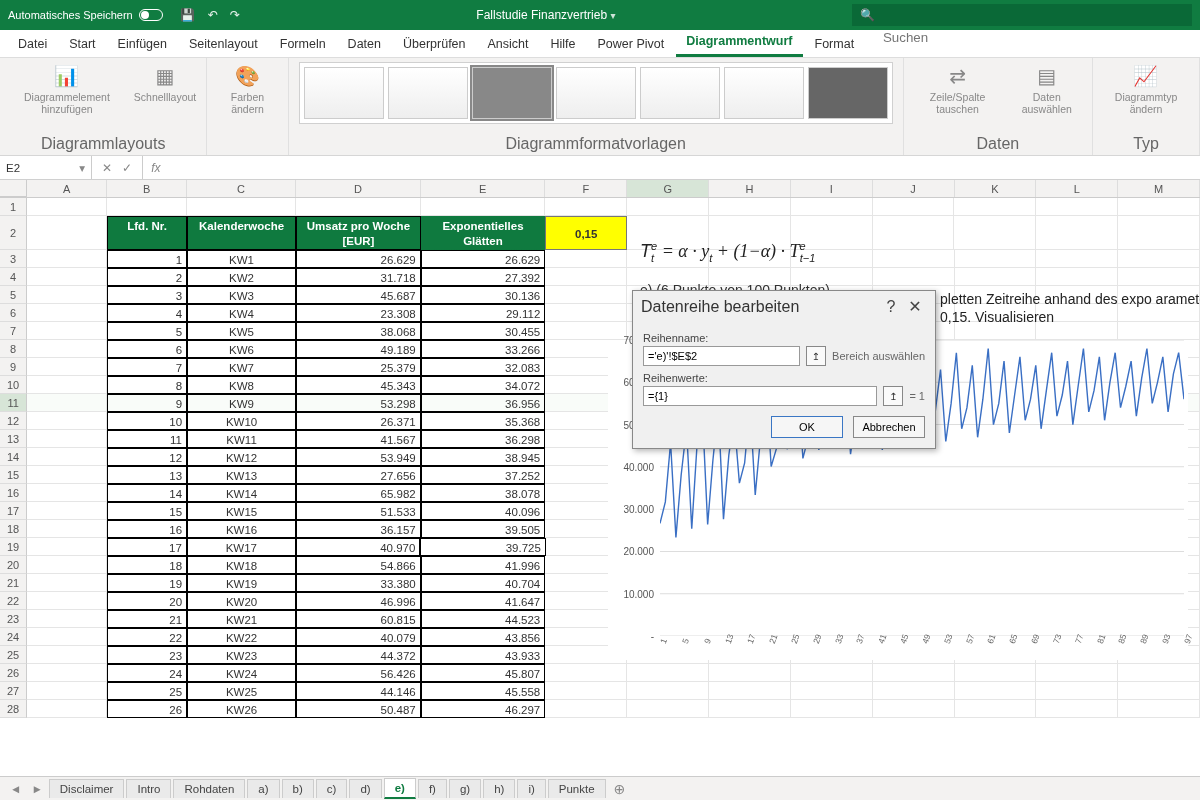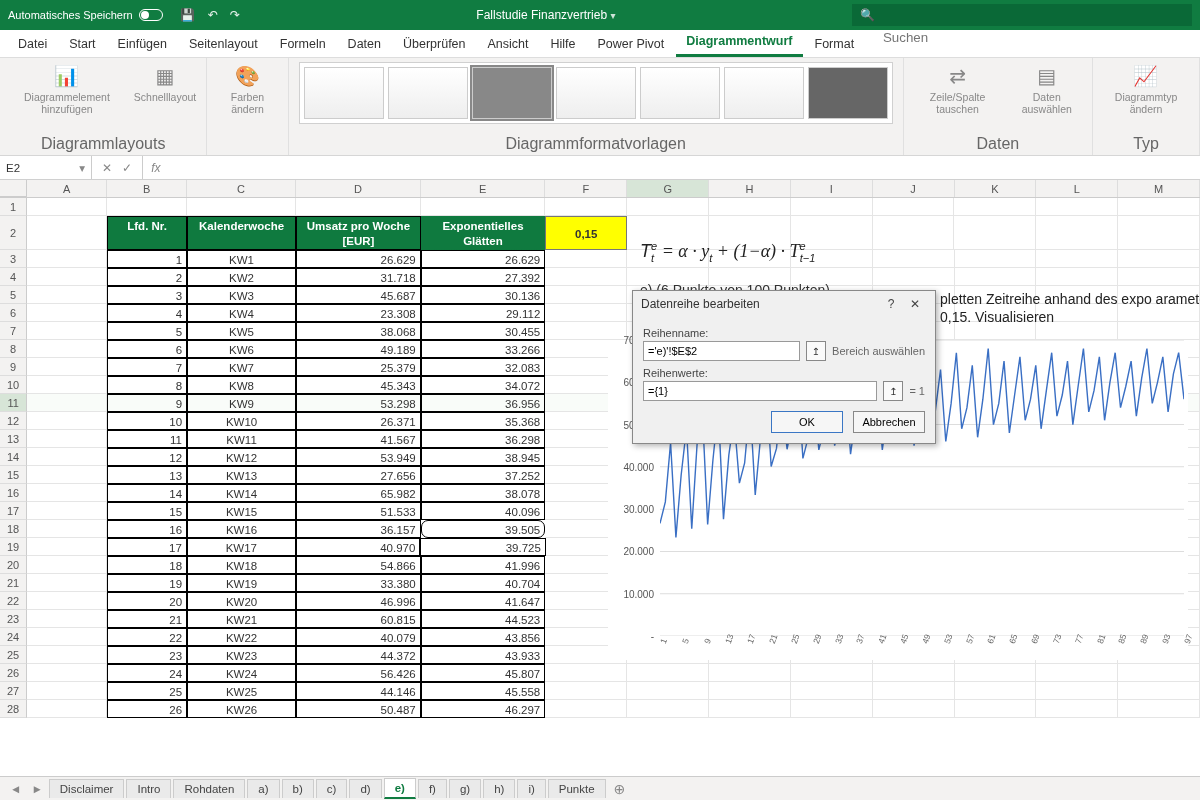--- a/index.html
+++ b/index.html
@@ -71,21 +71,21 @@
   .chart .yaxis { position:absolute; left:0; top:0; bottom:24px; width:52px; }
   .chart .ylab { position:absolute; right:6px; font-size:10px; color:#555; transform:translateY(-50%); }
   .chart .plot { position:absolute; left:52px; right:4px; top:0; bottom:24px; }
   .chart .grid line { stroke:#ddd; stroke-width:1; }
   .chart .series { stroke:#3a6fc4; stroke-width:1.4; fill:none; }
   .chart .xaxis { position:absolute; left:52px; right:4px; bottom:0; height:24px; display:flex; justify-content:space-between; }
   .chart .xlab { font-size:8.5px; color:#666; transform:rotate(-70deg) translate(-6px,0); transform-origin:top left; width:0; }
 
   
   .dialog { position:absolute; left:632px; top:110px; width:304px; background:#f0f0f0; border:1px solid #888; box-shadow:2px 2px 6px rgba(0,0,0,.3); }
-  .dialog .dtitle { display:flex; align-items:center; padding:6px 8px; font-size:12px; }
+  .dialog .dtitle { display:flex; align-items:center; padding:6px 8px; font-size:16px; }
   .dialog .dtitle .sp { flex:1; }
   .dialog .dtitle .dbtn { width:24px; text-align:center; color:#444; }
   .dialog .body { padding:6px 10px 10px; }
   .dialog .fld-label { font-size:11px; color:#444; margin-top:4px; }
   .dialog .fld-row { display:flex; align-items:center; gap:6px; margin:2px 0 6px; }
   .dialog input[type=text] { flex:1; height:20px; border:1px solid #999; padding:0 4px; font-size:11px; background:#fff; }
   .dialog .refbtn { width:20px; height:20px; border:1px solid #888; background:#fafafa; display:flex; align-items:center; justify-content:center; font-size:10px; }
   .dialog .hint { font-size:11px; color:#666; white-space:nowrap; }
   .dialog .btns { display:flex; justify-content:flex-end; gap:10px; padding-top:4px; }
   .dialog button { width:72px; height:22px; border:1px solid #888; background:#f6f6f6; font-size:11px; }
@@ -501,21 +501,21 @@
         <div class="cell " style="width: 84px;"></div>
         <div class="cell " style="width: 84px;"></div>
         <div class="cell " style="width: 84px;"></div>
       </div>
       <div class="row">
         <div class="rh">18</div>
         <div class="cell " style="width: 82px;"></div>
         <div class="cell tblcell num" style="width: 82px;">16</div>
         <div class="cell tblcell center" style="width: 112px;">KW16</div>
         <div class="cell tblcell num" style="width: 128px;">36.157</div>
-        <div class="cell tblcell num" style="width: 128px; border-radius: 7px;">39.505</div>
+        <div class="cell tblcell num" style="width: 128px;">39.505</div>
         <div class="cell " style="width: 84px;"></div>
         <div class="cell " style="width: 84px;"></div>
         <div class="cell " style="width: 84px;"></div>
         <div class="cell " style="width: 84px;"></div>
         <div class="cell " style="width: 84px;"></div>
         <div class="cell " style="width: 84px;"></div>
         <div class="cell " style="width: 84px;"></div>
         <div class="cell " style="width: 84px;"></div>
       </div>
       <div class="row">

